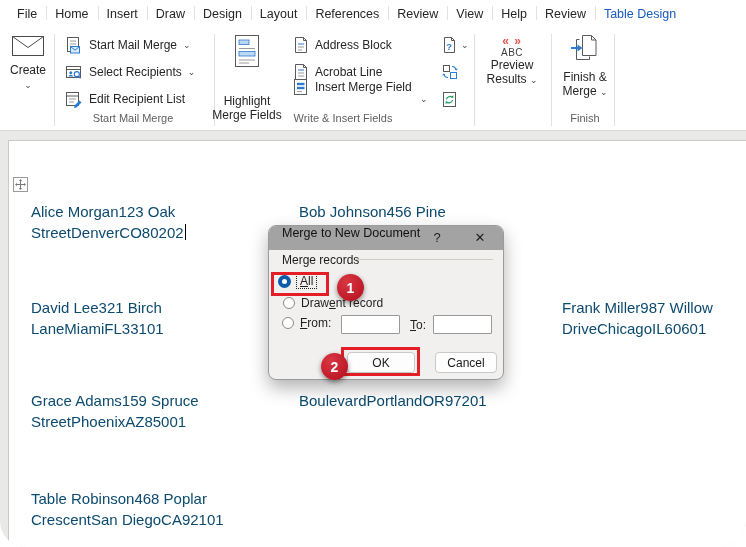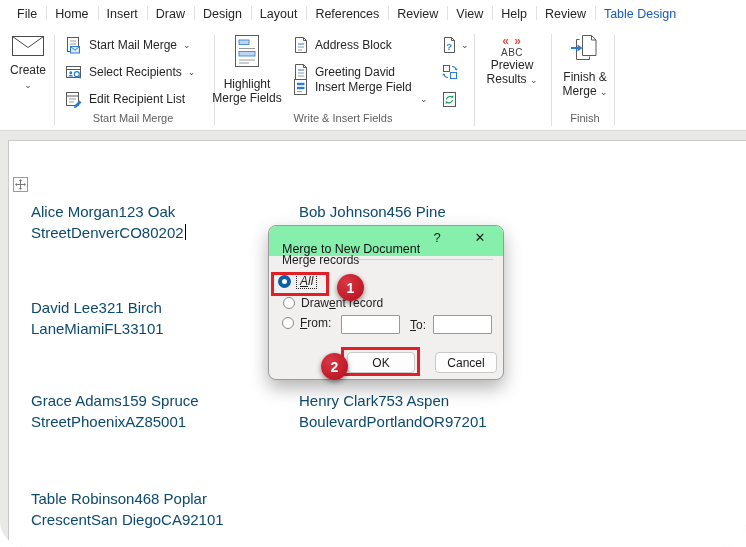--- a/index.html
+++ b/index.html
@@ -45,35 +45,35 @@
   .movehandle { position:absolute; left:4px; top:36px; width:15px; height:15px;
     border:1px solid #9a9a9a; background:#fdfdfd; display:flex; align-items:center; justify-content:center; }
   .cell { position:absolute; font-size:15px; line-height:21px; color:#0c4a6e; white-space:nowrap; }
   .caret { display:inline-block; width:1px; height:16px; background:#000;
     vertical-align:-2px; margin-left:1px; }
 
   
   .dialog { position:absolute; left:268px; top:225px; width:236px; height:155px;
     background:#f1f0ee; border:1px solid #9b9b9b; border-radius:8px;
     box-shadow:0 8px 18px rgba(0,0,0,.30); font-size:12px; z-index:10; }
-  .dlg-title { position:absolute; left:0; top:0; right:0; height:30px; background:#86efac;
-    border-radius:7px 7px 0 0; display:flex; align-items:flex-end; }
+  .dlg-title { position:absolute; left:0; top:0; right:0; height:24px; background:#a3a3a3;
+    border-radius:7px 7px 0 0; display:flex; align-items:flex-start; }
   .dlg-title .ttl { margin-left:13px; font-size:12.5px; color:#111; }
   .dlg-help { position:absolute; left:158px; top:0; width:20px; height:24px; text-align:center;
     line-height:24px; font-size:13px; color:#222; cursor:default; }
   .dlg-close { position:absolute; left:198px; top:0; width:26px; height:24px; text-align:center;
     line-height:24px; font-size:13px; color:#222; cursor:default; }
   .grp-cap { position:absolute; left:13px; top:27px; color:#1a1a1a; }
   .grp-line { position:absolute; left:86px; top:33px; width:138px; height:1px; background:#cfcec6; }
   .rrow { position:absolute; display:flex; align-items:center; gap:6px; }
   .radio-on { width:13px; height:13px; border-radius:50%; background:#fff;
     border:4px solid #0b5cab; }
   .radio-off { width:12px; height:12px; border-radius:50%; background:#fff; border:1px solid #8a8a8a; }
   .u { text-decoration:underline; }
-  .focusbox { outline:1px dotted #222; padding:0 3px;font-style:italic; }
+  .focusbox { outline:1px dotted #222; padding:0 3px; }
   .dlg-input { position:absolute; width:59px; height:19px; border:1px solid #999;
     background:#fff; font-size:12px; padding:0 3px; border-radius:1px; }
   .dlg-btn { position:absolute; height:21px; background:#fdfdfd; border:1px solid #c9c9c9;
     border-radius:4px; font-size:12px; font-family:"Liberation Sans",sans-serif;
     color:#1a1a1a; text-align:center; cursor:default; }
 
   
   .annbox { position:absolute; border:3px solid #e31e26; z-index:40; }
   .annmark { position:absolute; width:27px; height:27px; border-radius:50%;
     background:radial-gradient(circle at 35% 30%, #d93744, #b30d1c);
@@ -190,21 +190,21 @@
       <span>
         <svg width="34" height="40" viewBox="0 0 34 40">
           <rect x="5.5" y="1.5" width="23" height="31" fill="#fff" stroke="#5a5a5a"></rect>
           <rect x="9" y="6" width="10" height="4.5" fill="#bdd7f2" stroke="#2b7cd3" stroke-width=".8"></rect>
           <line x1="9" y1="14.5" x2="25" y2="14.5" stroke="#9a9a9a"></line>
           <rect x="9" y="17.5" width="16" height="4.5" fill="#bdd7f2" stroke="#2b7cd3" stroke-width=".8"></rect>
           <line x1="9" y1="26" x2="25" y2="26" stroke="#9a9a9a"></line>
           <line x1="9" y1="29" x2="19" y2="29" stroke="#9a9a9a"></line>
         </svg>
       </span>
-      <span class="lbl" style="margin-top:3px">Highlight</span>
+      <span class="lbl" style="margin-top:20px">Highlight</span>
       <span class="lbl">Merge Fields</span>
     </div>
 
     <div class="smallbtn" style="left:292px; top:7px">
       <span>
         <svg width="17" height="19" viewBox="0 0 17 19">
           <path d="M3.5 1.5 h8 l3 3 v12 h-11 z" fill="#fff" stroke="#5a5a5a"></path>
           <path d="M11.5 1.5 v3 h3" fill="none" stroke="#5a5a5a"></path>
           <line x1="6" y1="8" x2="12" y2="8" stroke="#2b7cd3"></line>
           <line x1="6" y1="11" x2="12" y2="11" stroke="#9a9a9a"></line>
@@ -216,21 +216,21 @@
     <div class="smallbtn" style="left:292px; top:34px">
       <span>
         <svg width="17" height="19" viewBox="0 0 17 19">
           <path d="M3.5 1.5 h8 l3 3 v12 h-11 z" fill="#fff" stroke="#5a5a5a"></path>
           <path d="M11.5 1.5 v3 h3" fill="none" stroke="#5a5a5a"></path>
           <line x1="6" y1="7" x2="12" y2="7" stroke="#2b7cd3"></line>
           <line x1="6" y1="10" x2="12" y2="10" stroke="#9a9a9a"></line>
           <line x1="6" y1="13" x2="12" y2="13" stroke="#9a9a9a"></line>
         </svg>
       </span>
-      <span>Greeting David</span>
+      <span>Acrobat Line</span>
     </div>
     <div class="smallbtn" style="left:292px; top:49px">
       <span>
         <svg width="17" height="19" viewBox="0 0 17 19">
           <rect x="2.5" y="1.5" width="12" height="15" fill="#fff" stroke="#5a5a5a"></rect>
           <line x1="5" y1="6" x2="12.5" y2="6" stroke="#2b7cd3" stroke-width="2.4"></line>
           <line x1="5" y1="10" x2="12.5" y2="10" stroke="#2b7cd3" stroke-width="2.4"></line>
           <line x1="5" y1="13.6" x2="10" y2="13.6" stroke="#9a9a9a"></line>
         </svg>
       </span>
@@ -316,27 +316,30 @@
         <div><span>StreetDenverCO80202</span><span class="caret"></span></div>
       </div>
       <div class="cell" style="left:290px; top:60px">
         <div>Bob Johnson456 Pine</div>
       </div>
 
       <div class="cell" style="left:22px; top:156px">
         <div>David Lee321 Birch</div>
         <div>LaneMiamiFL33101</div>
       </div>
+      <div class="cell" style="left:553px; top:156px">
+        <div>Frank Miller987 Willow</div>
+        <div>DriveChicagoIL60601</div>
+      </div>
 
       <div class="cell" style="left:22px; top:249px">
         <div>Grace Adams159 Spruce</div>
         <div>StreetPhoenixAZ85001</div>
       </div>
       <div class="cell" style="left:290px; top:249px">
-        <div>Henry Clark753 Aspen</div>
         <div>BoulevardPortlandOR97201</div>
       </div>
 
       <div class="cell" style="left:22px; top:347px">
         <div>Table Robinson468 Poplar</div>
         <div>CrescentSan DiegoCA92101</div>
       </div>
     </div>
   </div>
 

